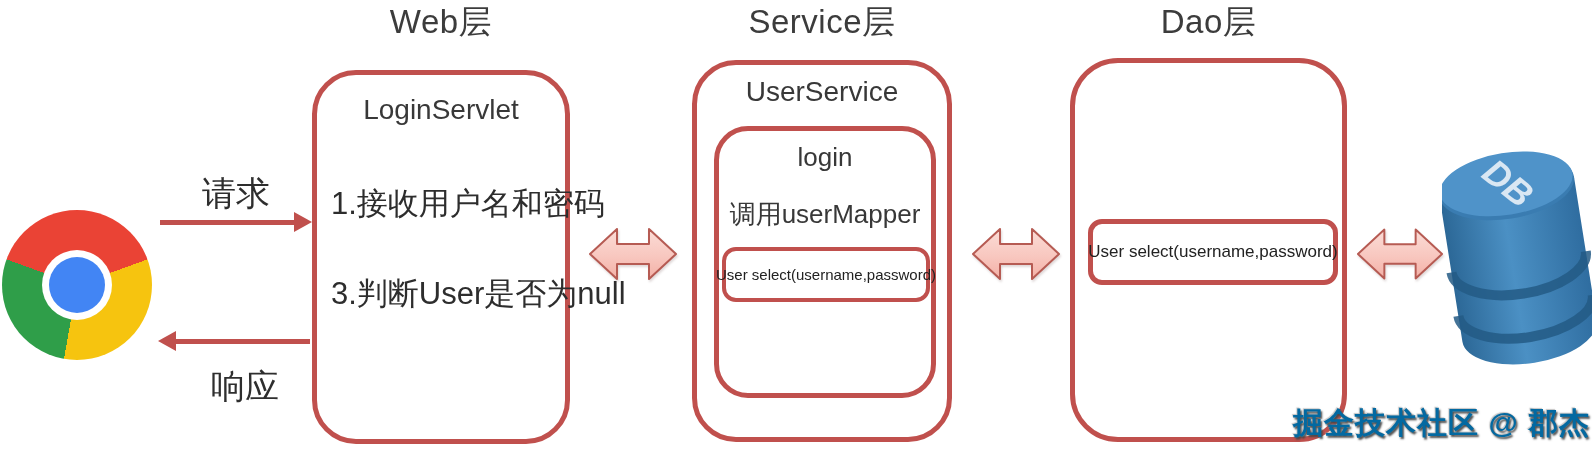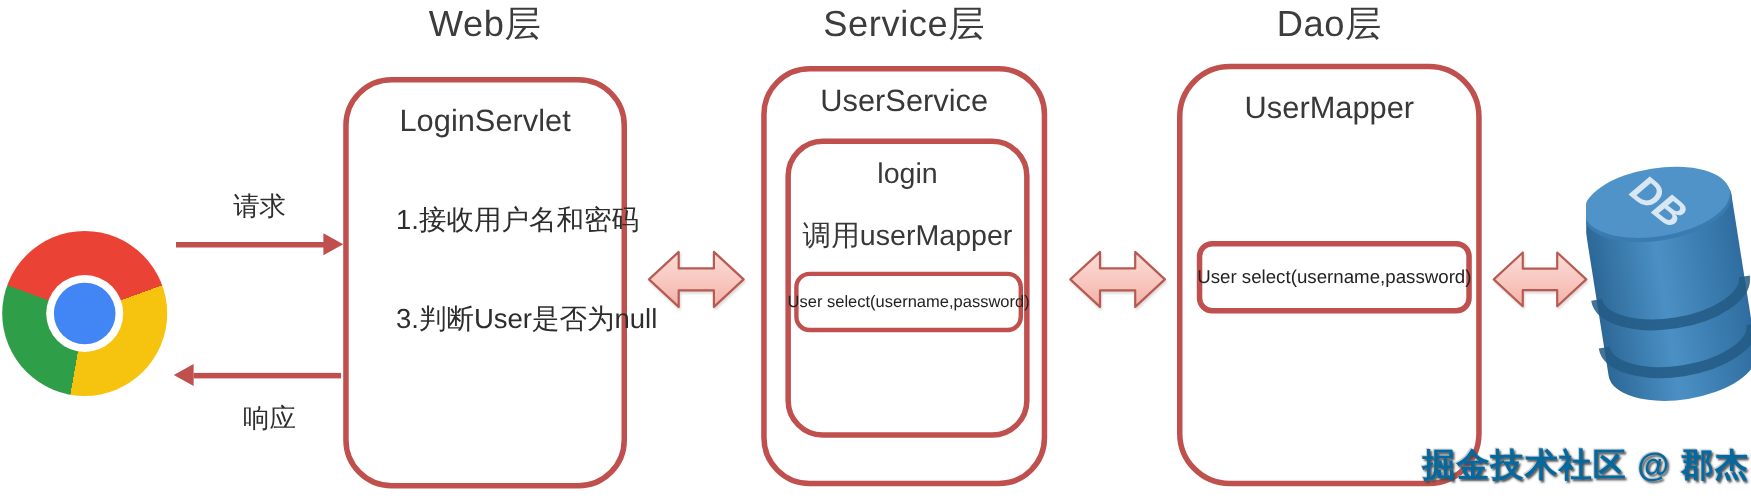--- a/index.html
+++ b/index.html
@@ -6,33 +6,33 @@
   .canvas{
     position:relative;width:1592px;height:453px;background:#ffffff;overflow:hidden;
     font-family:"Liberation Sans","DejaVu Sans",sans-serif;color:#333;
   }
   .abs{position:absolute;}
   
   .col-title{position:absolute;top:0;text-align:center;font-size:33px;color:#3c3c3c;letter-spacing:0.5px;}
   
   .rbox{position:absolute;border:5px solid #c0504d;border-radius:44px;background:#fff;box-sizing:border-box;}
   .box-title{position:absolute;text-align:center;font-size:28px;color:#383838;}
-  .step{position:absolute;font-size:25px;color:#2d2d2d;white-space:nowrap;margin-left:29px;}
+  .step{position:absolute;font-size:31px;color:#2d2d2d;white-space:nowrap;}
   .method-box{position:absolute;border:4px solid #c0504d;border-radius:14px;background:#fff;box-sizing:border-box;
     display:flex;align-items:center;justify-content:center;white-space:nowrap;color:#222;}
   
   .chrome{position:absolute;left:2px;top:210px;width:150px;height:150px;border-radius:50%;
     background:conic-gradient(from 290deg,#ea4335 0 140deg,#f6c40f 0 260deg,#2f9e49 0 360deg);}
   .chrome .white{position:absolute;inset:0;margin:auto;width:70px;height:70px;border-radius:50%;background:#fff;}
   .chrome .blue{position:absolute;inset:0;margin:auto;width:56px;height:56px;border-radius:50%;background:#4285f4;}
   
   .hbar{position:absolute;height:5px;background:#c0504d;}
   .head-right{position:absolute;width:0;height:0;border-top:10px solid transparent;border-bottom:10px solid transparent;border-left:18px solid #c0504d;}
   .head-left{position:absolute;width:0;height:0;border-top:10px solid transparent;border-bottom:10px solid transparent;border-right:18px solid #c0504d;}
-  .flow-label{position:absolute;font-size:24px;color:#2e2e2e;text-align:center;}
+  .flow-label{position:absolute;font-size:34px;color:#2e2e2e;text-align:center;}
   
   .dblarrow{position:absolute;filter:drop-shadow(1px 2px 1px rgba(80,40,40,0.18));}
   
   .watermark{position:absolute;right:2px;top:403px;font-size:30px;font-weight:bold;letter-spacing:1px;
     color:#0369a1;text-shadow:1.5px 1.5px 2px rgba(70,70,70,0.95),-1px -1px 1px rgba(150,150,150,0.55);white-space:nowrap;}
 </style>
 </head>
 <body>
 
 <div class="canvas">
@@ -85,21 +85,20 @@
   <div class="box-title" style="left:714px;top:197px;width:222px;font-size:26px">调用userMapper</div>
   <div class="method-box" style="left:722px;top:247px;width:208px;height:55px;font-size:15px">
     <span>User select(username,password)</span>
   </div>
 
   <svg class="dblarrow" style="left:971px;top:226px" width="90" height="56" viewBox="0 0 90 56">
     <polygon points="2,28 29,3 29,18 61,18 61,3 88,28 61,53 61,38 29,38 29,53" fill="url(#ag)" stroke="#b65b53" stroke-width="2" stroke-linejoin="round"></polygon>
   </svg>
 
   <div class="rbox" style="left:1070px;top:58px;width:277px;height:384px;border-radius:48px"></div>
-  <div class="box-title" style="left:1070px;top:82px;width:277px">UserMapper</div>
   <div class="method-box" style="left:1088px;top:219px;width:250px;height:66px;font-size:17px;border-width:5px">
     <span>User select(username,password)</span>
   </div>
 
   <svg class="dblarrow" style="left:1356px;top:226px" width="88" height="56" viewBox="0 0 90 56">
     <polygon points="2,28 29,3 29,18 61,18 61,3 88,28 61,53 61,38 29,38 29,53" fill="url(#ag)" stroke="#b65b53" stroke-width="2" stroke-linejoin="round"></polygon>
   </svg>
 
   <svg class="abs" style="left:1442px;top:144px" width="152" height="228" viewBox="0 0 152 228">
     <g transform="rotate(-9 76 114)">

